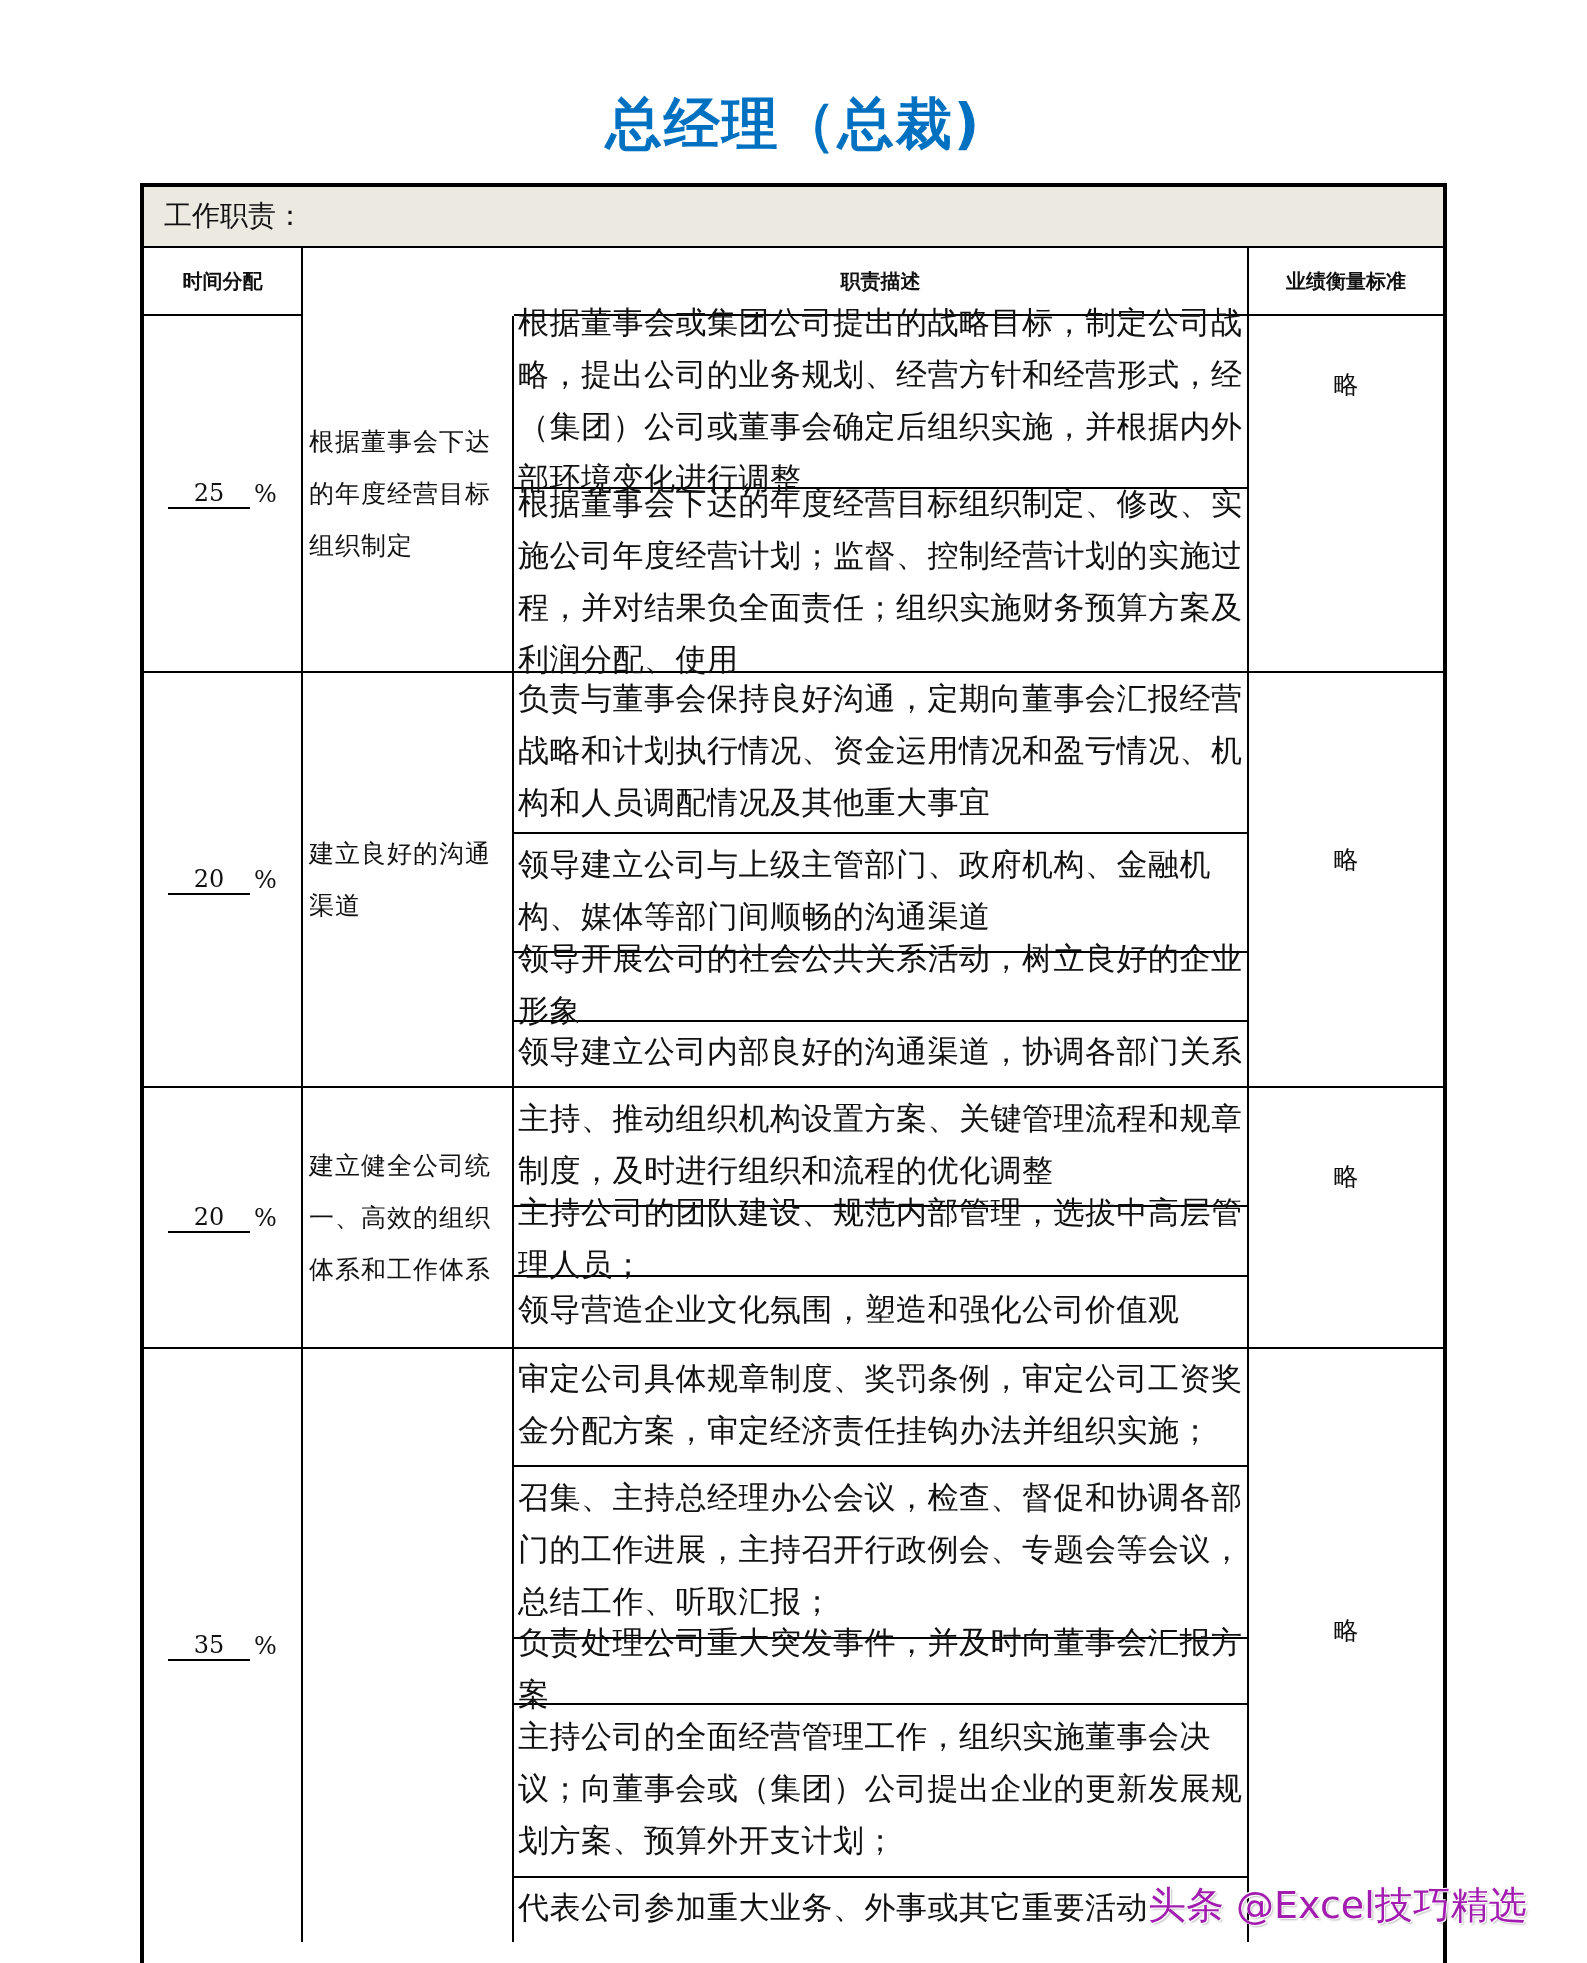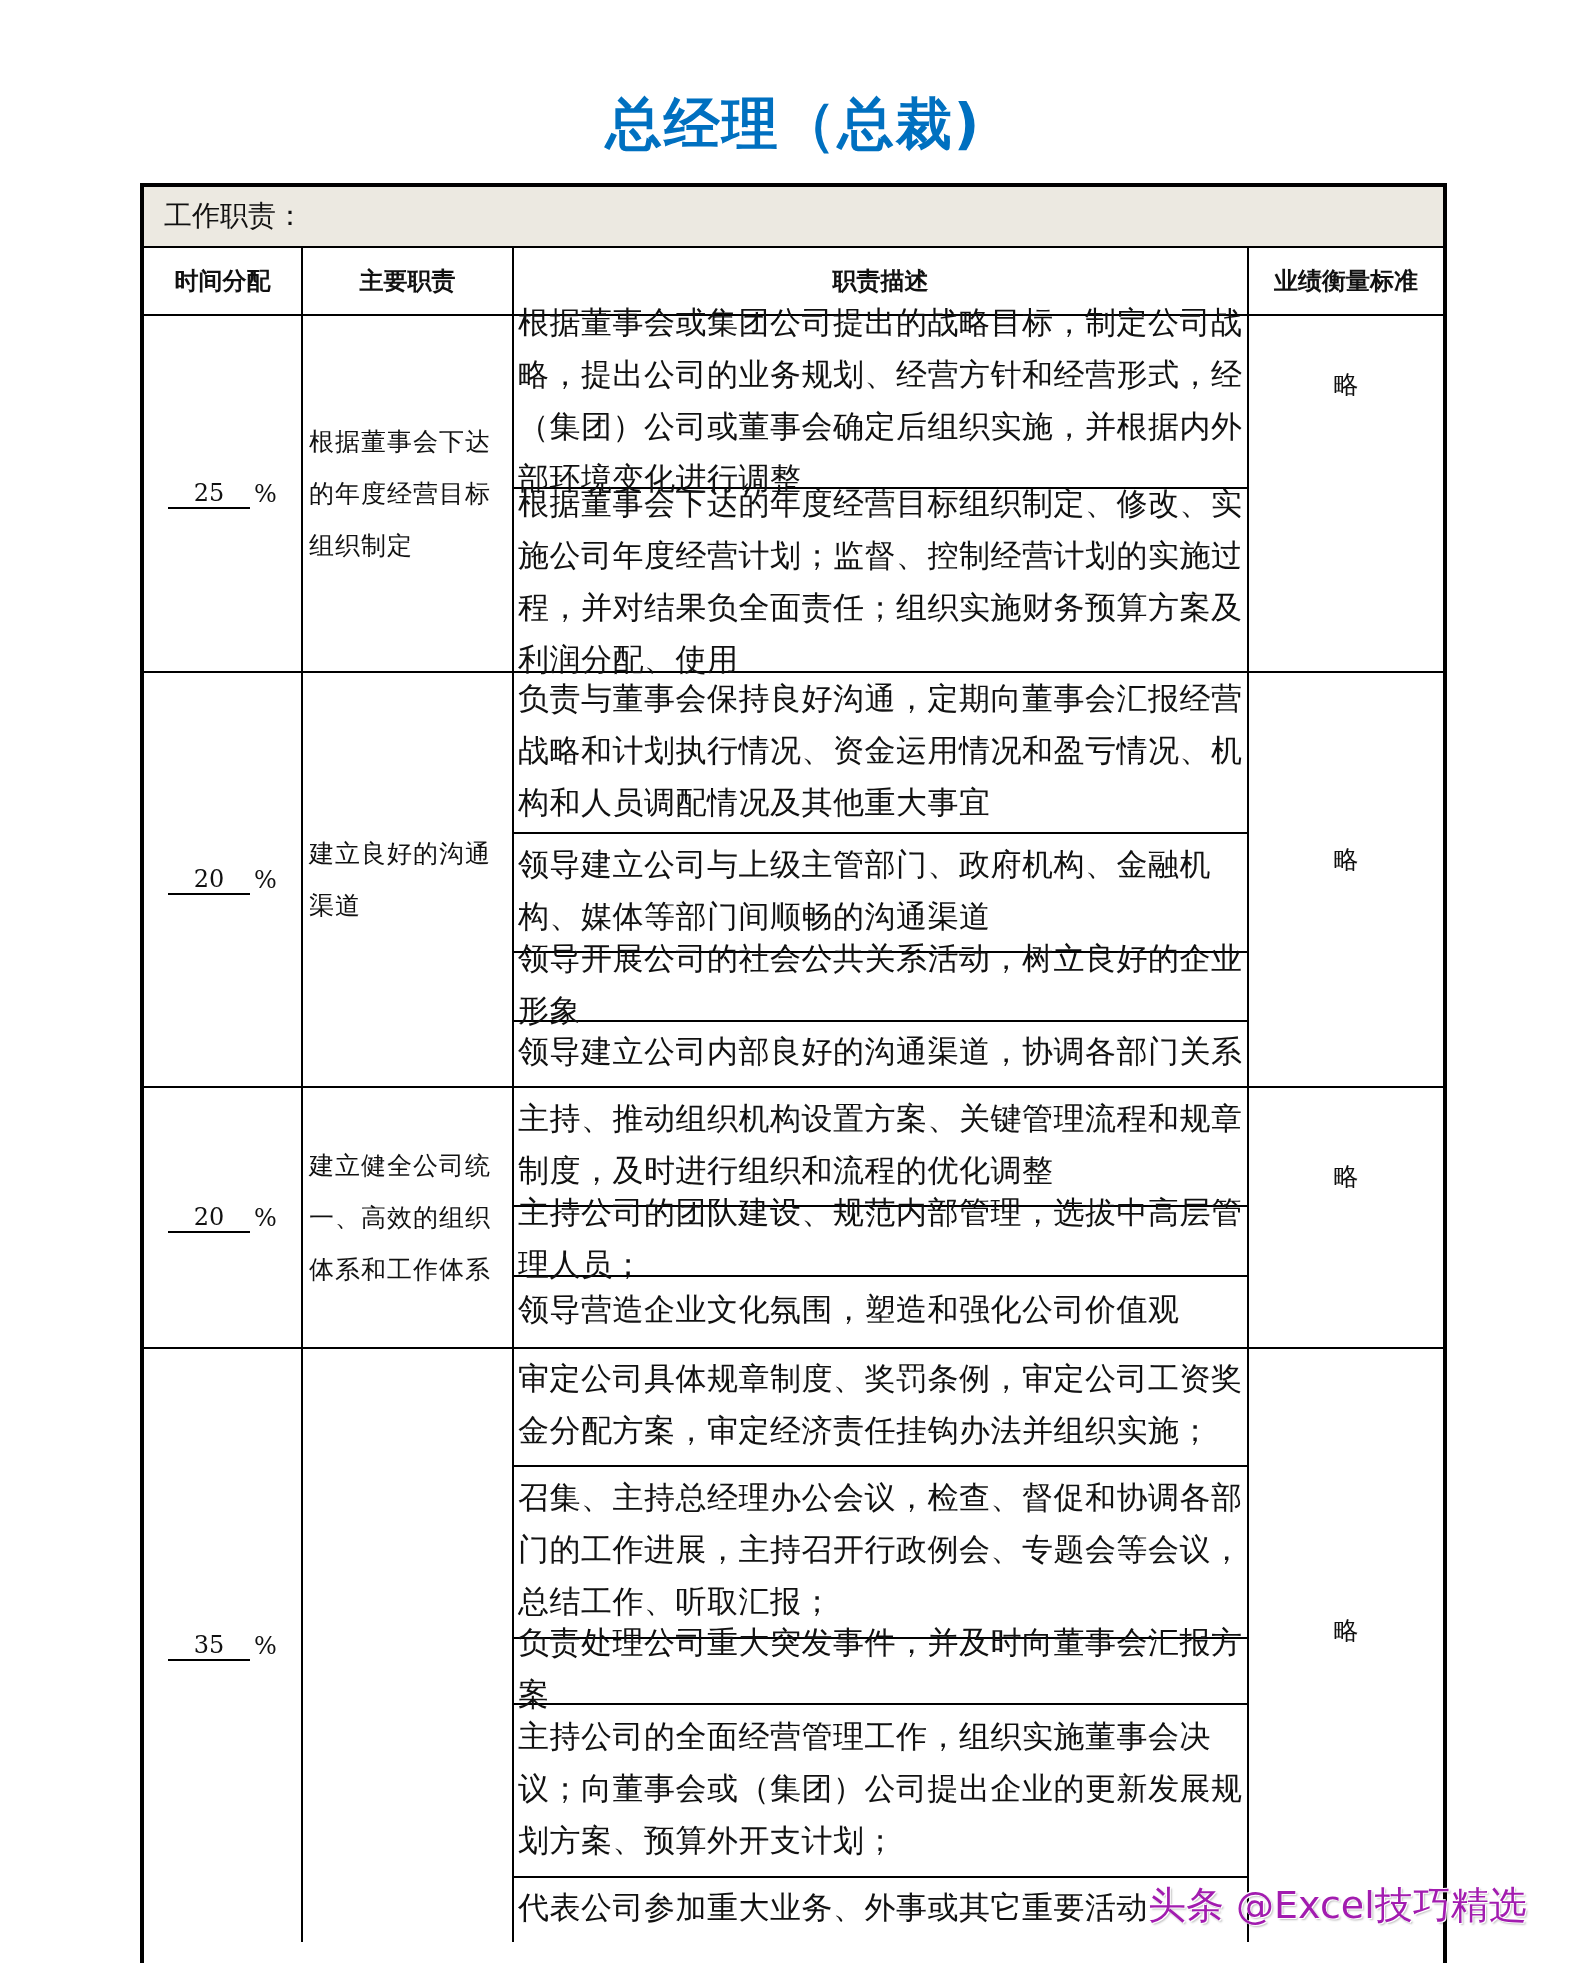--- a/index.html
+++ b/index.html
@@ -8,21 +8,21 @@
   .title { position:absolute; left:0; width:1587px; top:88px; text-align:center;
            font-family:"DejaVu Sans","Liberation Sans",sans-serif; font-weight:bold;
            font-size:56px; letter-spacing:2px; line-height:72px; }
   .table { position:absolute; left:140px; top:183px; width:1307px; height:1802px;
            box-sizing:border-box; border:4px solid #000; }
   .abs { position:absolute; box-sizing:border-box; }
   .section-head { left:0; top:0; width:1299px; height:61px; background:#ECE9E1;
                   border-bottom:2px solid #000; font-family:"DejaVu Sans","Liberation Sans",sans-serif;
                   font-size:28px; line-height:58px; padding-left:20px; }
   .hcell { top:61px; height:68px; border-right:2px solid #000; border-bottom:2px solid #000;
-           display:flex; align-items:center; justify-content:center; font-weight:bold; font-size:24px; }
+           display:flex; align-items:center; justify-content:center; font-weight:bold; font-size:20px; }
   .vline { background:#000; width:2px; }
   .hline { background:#000; height:2px; }
   .pct { display:flex; align-items:center; justify-content:center; font-size:24px; }
   .pct .num { display:inline-block; width:82px; text-align:center; border-bottom:2px solid #000; line-height:28px; }
   .pct .sign { margin-left:4px; }
   .duty { display:flex; align-items:center; padding:0 4px 0 6px; font-family:"DejaVu Sans","Liberation Sans",sans-serif;
           font-size:25px; line-height:52px; letter-spacing:1px; }
   .desc { display:flex; align-items:center; padding:0 4px 0 4px; font-family:Liberation Mono, monospace;
           font-size:31px; line-height:52px; letter-spacing:0.5px; }
   .measure { display:flex; align-items:center; justify-content:center; font-family:"DejaVu Sans","Liberation Sans",sans-serif; font-size:25px; }
@@ -31,21 +31,20 @@
 </style>
 </head>
 <body>
 
 <div class="title" style="color:#0070C0;">总经理（总裁)</div>
 
 <div class="table">
   <div class="abs section-head">工作职责：</div>
 
   <div class="abs hcell" style="left:0;width:159px;">时间分配</div>
-  <div class="abs hcell" style="left:159px;width:211px;">主要职责</div>
   <div class="abs hcell" style="left:370px;width:735px;">职责描述</div>
   <div class="abs hcell" style="left:1105px;width:194px;border-right:none;">业绩衡量标准</div>
 
   <div class="abs vline" style="left:157px;top:129px;height:1626px;"></div>
   <div class="abs vline" style="left:368px;top:129px;height:1626px;"></div>
   <div class="abs vline" style="left:1103px;top:129px;height:1626px;"></div>
 
   <div class="abs hline" style="left:0;top:484px;width:1299px;"></div>
   <div class="abs hline" style="left:0;top:899px;width:1299px;"></div>
   <div class="abs hline" style="left:0;top:1160px;width:1299px;"></div>

